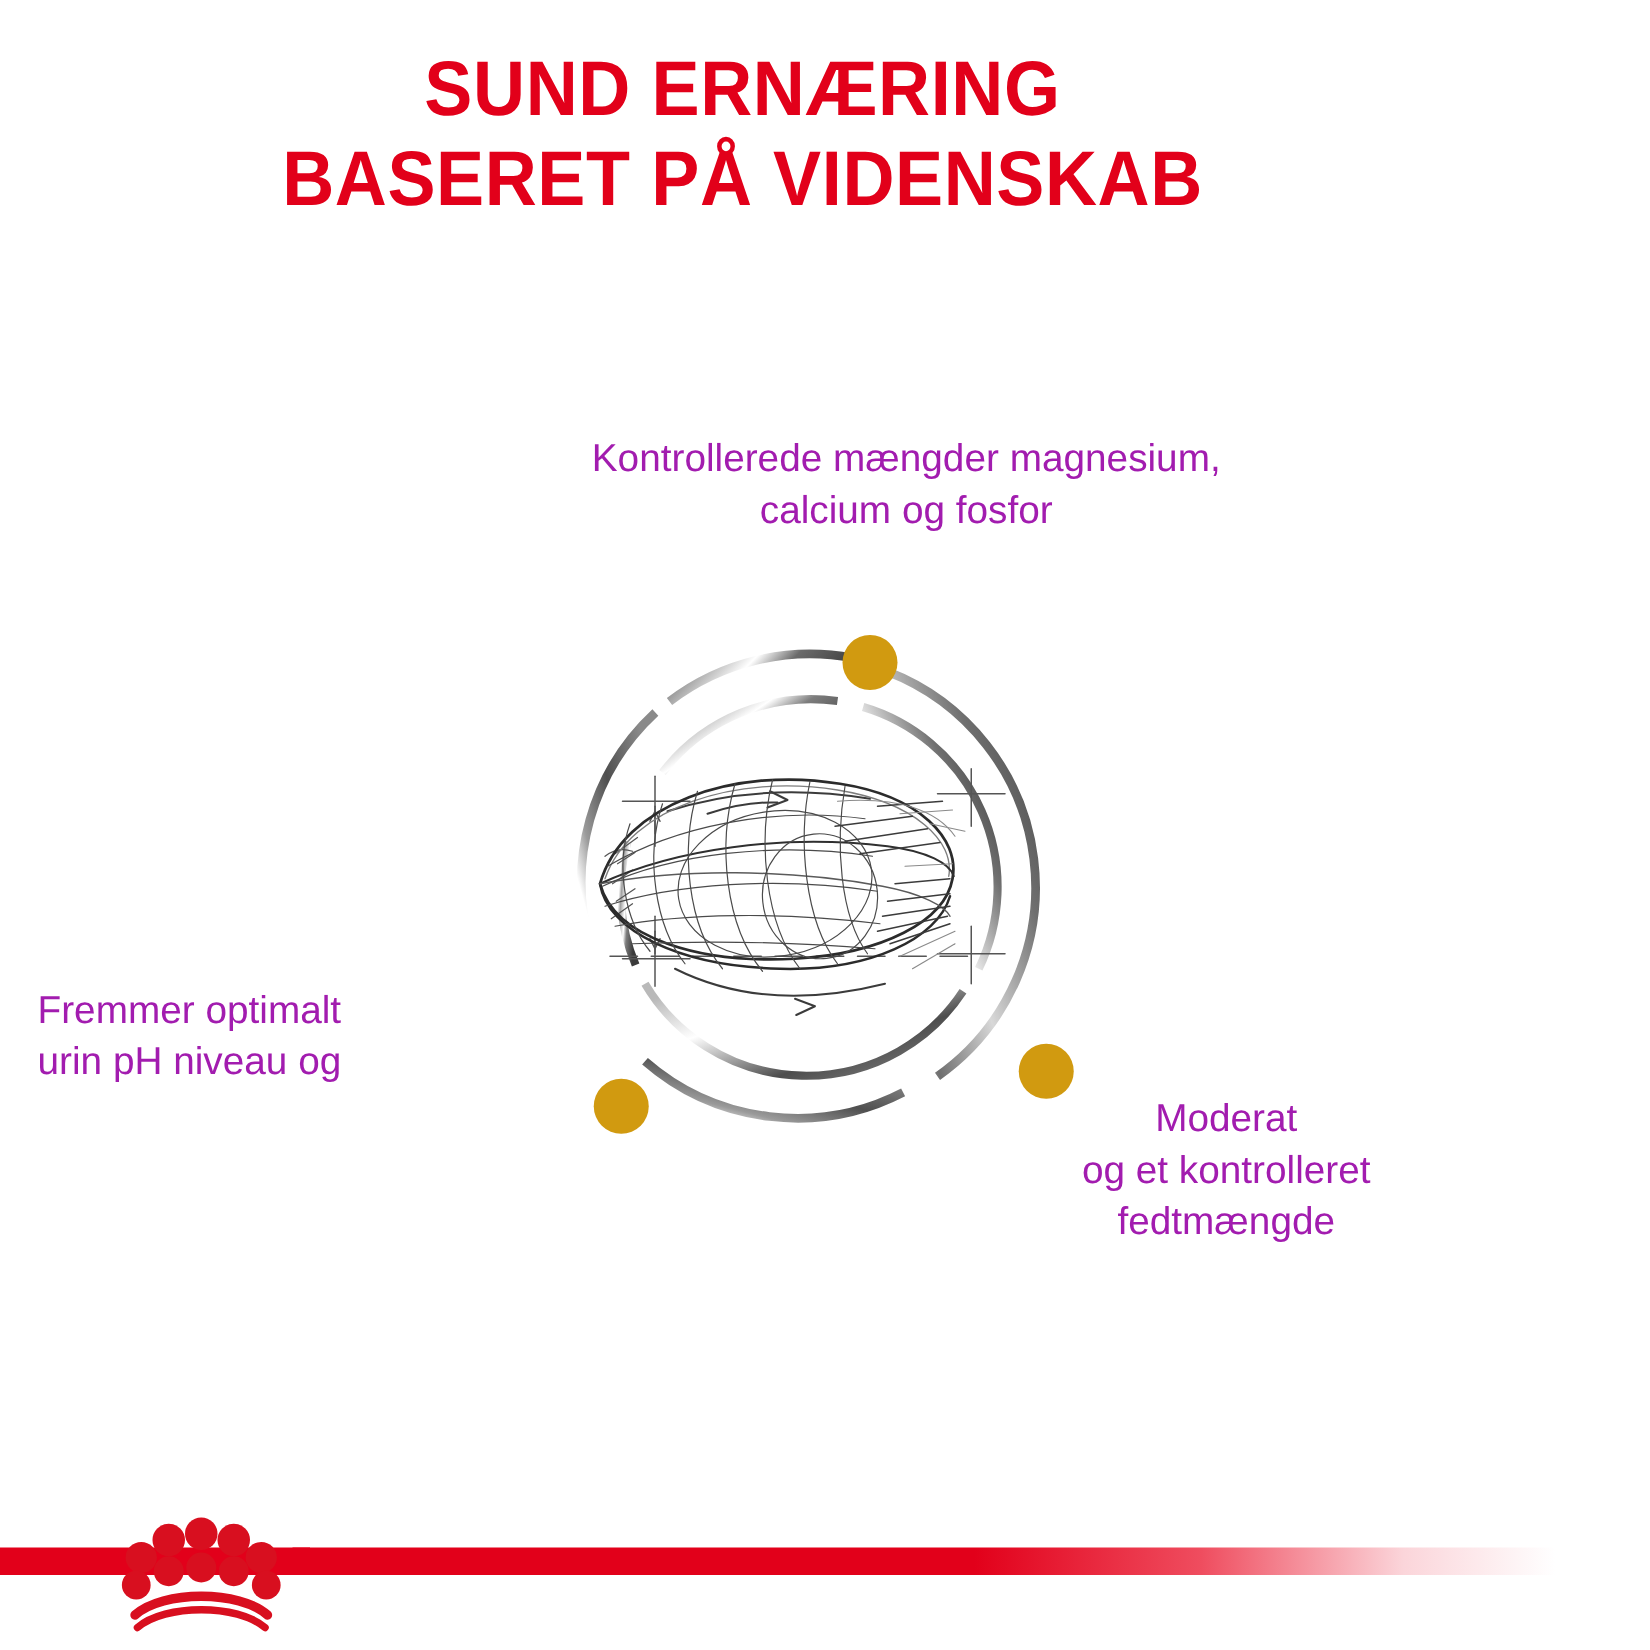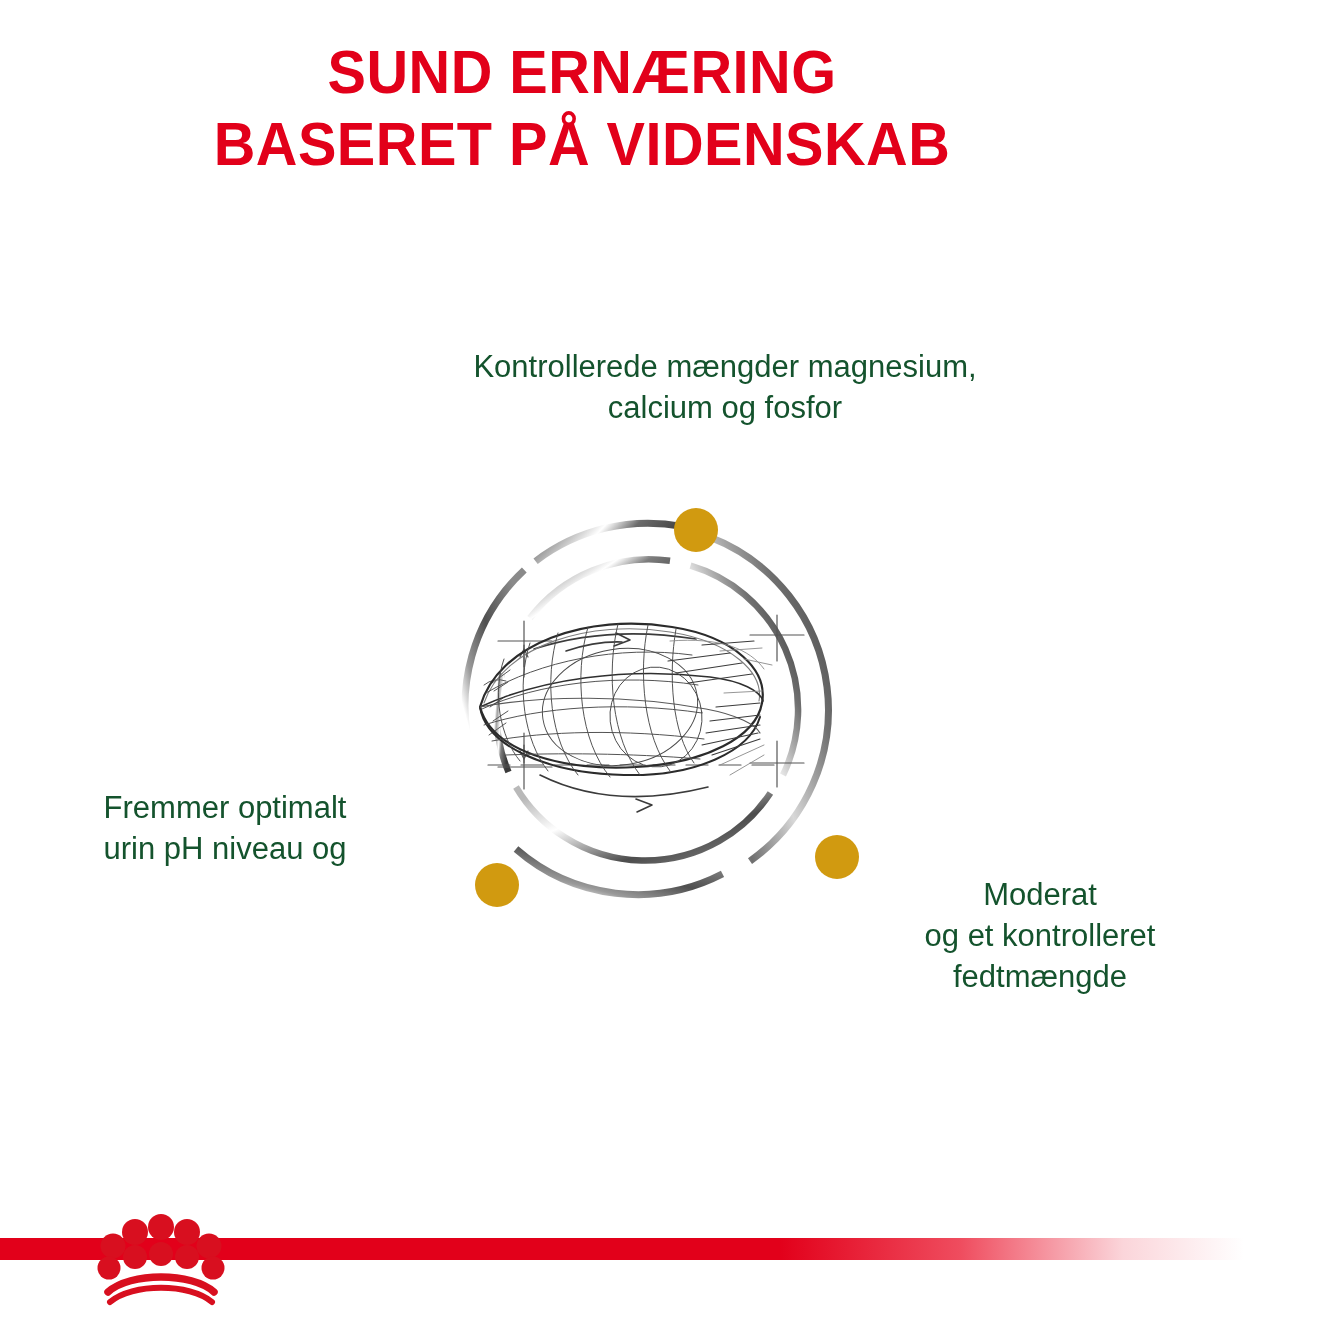--- a/index.html
+++ b/index.html
@@ -17,58 +17,58 @@
     -webkit-font-smoothing: antialiased;
   }
 
   
   .title-block {
     position: absolute;
     top: 36px;
     left: 0;
     width: 1164px;
     text-align: center;
+    padding-left: 12px;
   }
   .title-line {
     display: block;
     color: #e2001a;
     font-family: "Liberation Sans", sans-serif;
     font-weight: 700;
     font-size: 62px;
     line-height: 72px;
     letter-spacing: 0.5px;
     transform: scaleX(0.93);
     transform-origin: center center;
     white-space: nowrap;
   }
 
   
   .callout {
     position: absolute;
     font-family: "Liberation Sans", sans-serif;
     font-weight: 400;
-    color: #14532d;
+    color: #a21caf;
     font-size: 31px;
     line-height: 41px;
   }
   .callout-top {
     top: 346px;
     left: 310px;
     width: 830px;
     text-align: center;
   }
   .callout-left {
     top: 787px;
     left: 30px;
     width: 390px;
-    text-align: center;
   }
   .callout-right {
     top: 874px;
-    left: 855px;
+    left: 796px;
     width: 370px;
     text-align: center;
   }
 
   
   .diagram {
     position: absolute;
     left: 420px;
     top: 445px;
     width: 470px;

